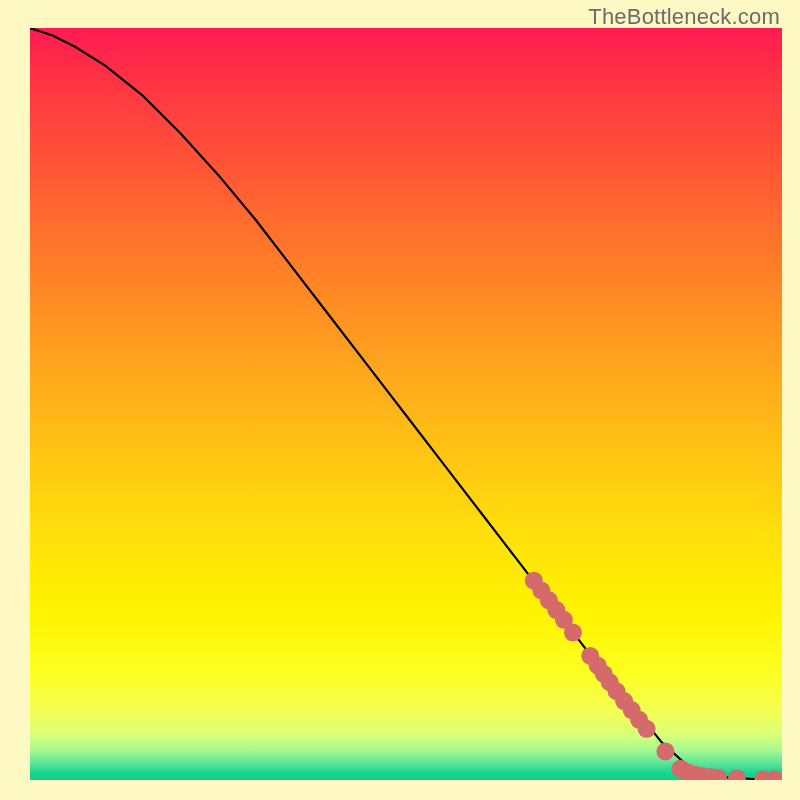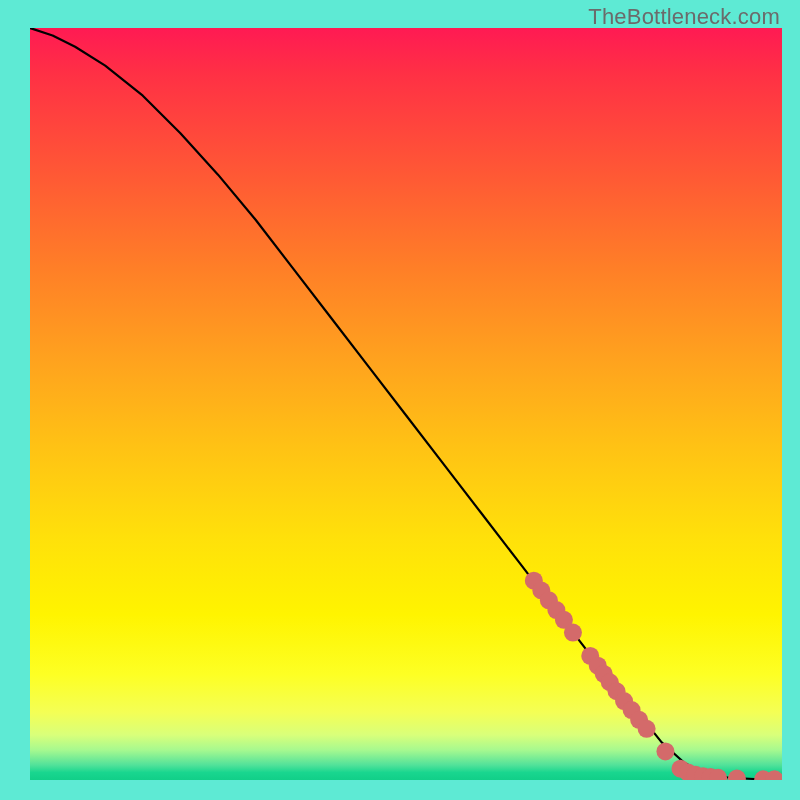--- a/index.html
+++ b/index.html
@@ -8,21 +8,21 @@
     width: 800px;
     height: 800px;
     background: #000;
     overflow: hidden;
     font-family: Arial, Helvetica, sans-serif;
   }
   .frame {
     position: relative;
     width: 800px;
     height: 800px;
-    background: #5eead4;
+    background: #fef9c3;
   }
   .watermark {
     position: absolute;
     top: 4px;
     right: 20px;
     color: #6b6b6b;
     font-size: 22px;
     font-weight: 500;
     letter-spacing: 0.2px;
     z-index: 5;

